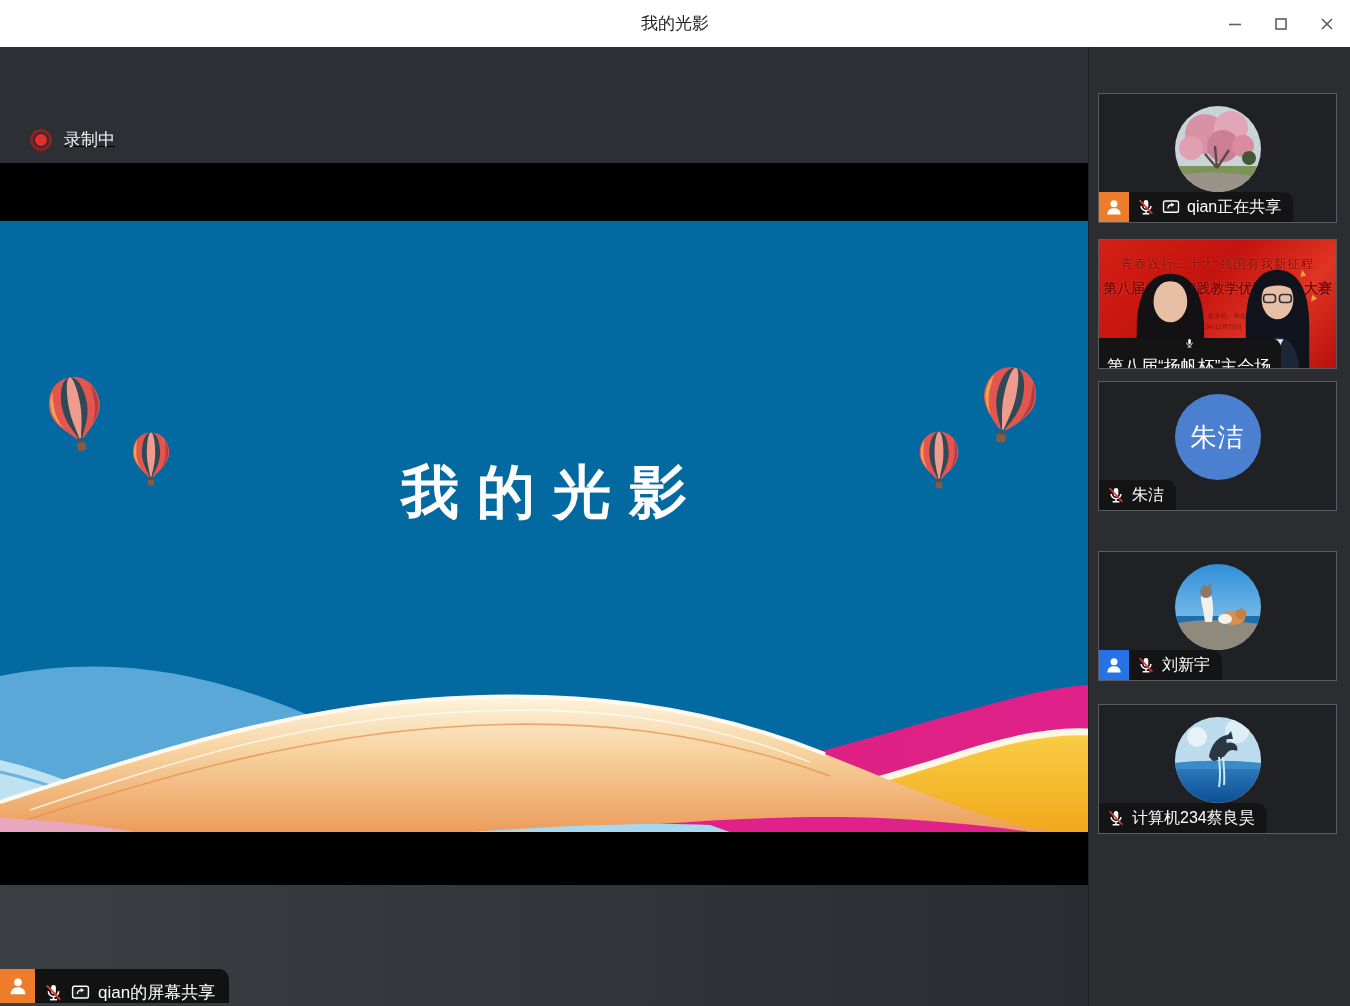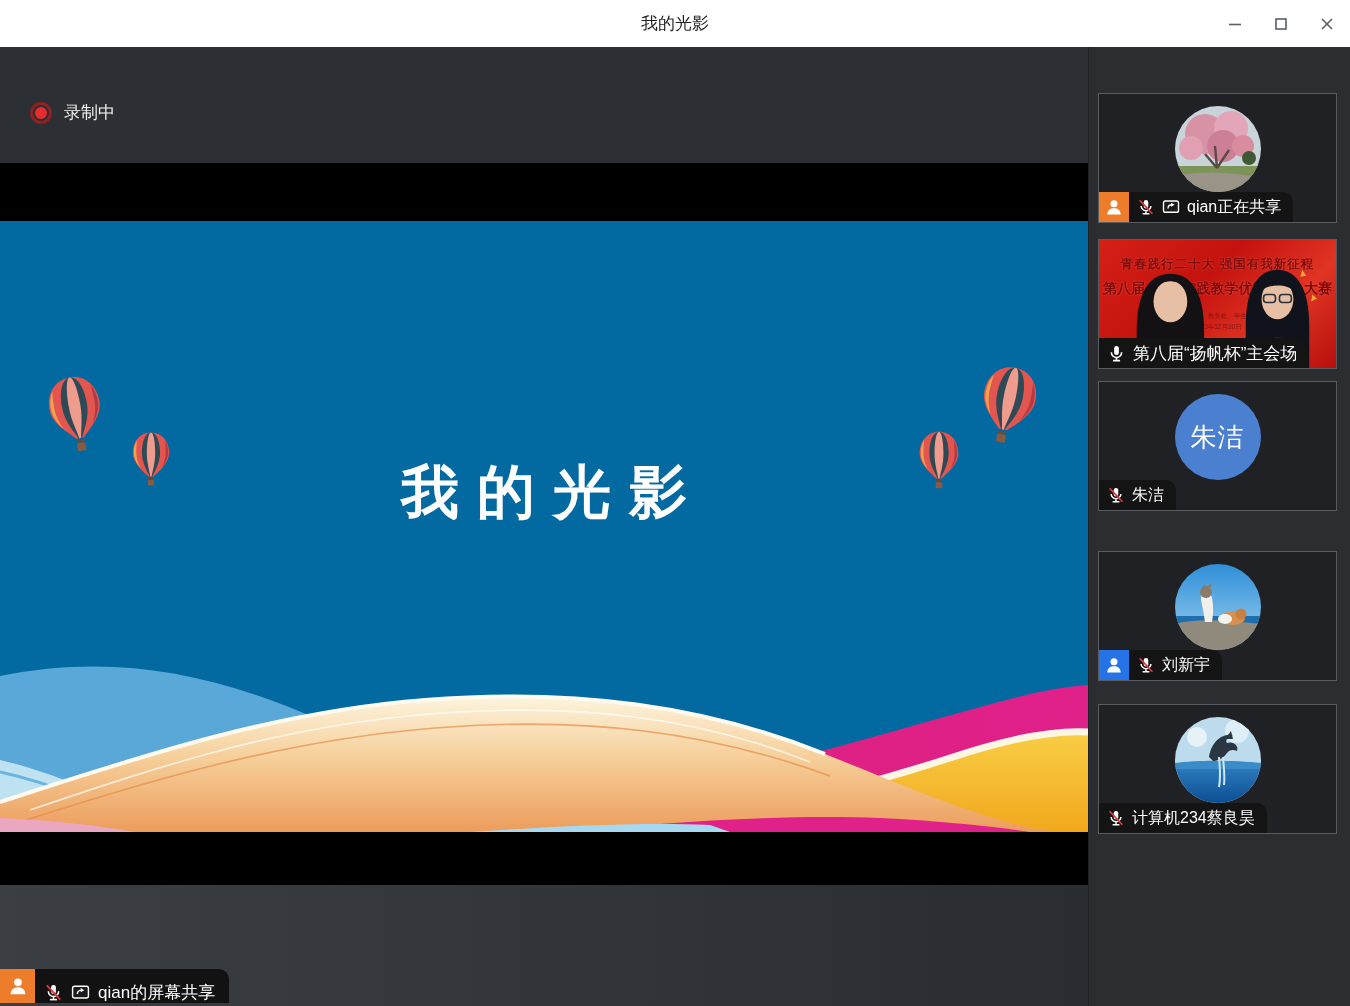--- a/index.html
+++ b/index.html
@@ -12,21 +12,21 @@
   .titlebar .title { font-size:17px; color:#1f1f1f; }
   .win-controls { position:absolute; right:0; top:0; height:47px; display:flex; }
   .win-btn { width:46px; height:47px; display:flex; align-items:center; justify-content:center; cursor:default; }
   .win-btn svg { stroke:#5a5f66; stroke-width:1.6; fill:none; }
 
   
   .main { position:absolute; top:47px; left:0; right:0; bottom:0; }
   .stage { position:absolute; left:0; top:0; width:1088px; height:959px; background:#2c3034; overflow:hidden; }
   .stage-bottom-strip { position:absolute; left:0; right:0; top:838px; bottom:0; background:linear-gradient(90deg,#3b3e43,#292c30); }
 
-  .record-indicator { position:absolute; left:30px; top:54px; display:flex; align-items:center; gap:12px; }
+  .record-indicator { position:absolute; left:30px; top:81px; display:flex; align-items:center; gap:12px;text-decoration:underline; }
   .record-ring { width:22px; height:22px; border-radius:50%; border:3px solid #941f1f; display:flex; align-items:center; justify-content:center; }
   .record-dot { width:12px; height:12px; border-radius:50%; background:#e62c2c; }
   .record-text { color:#f2f2f2; font-size:17px; }
 
   .letterbox-top { position:absolute; left:0; top:116px; width:1088px; height:58px; background:#000; }
   .letterbox-bottom { position:absolute; left:0; top:785px; width:1088px; height:53px; background:#000; }
 
   
   .slide { position:absolute; left:0; top:174px; width:1088px; height:611px; background:#0369a1; overflow:hidden; }
   .slide-title { position:absolute; top:242px; left:0; right:0; text-align:center; color:#fdfdfd; font-size:58px; font-weight:bold; letter-spacing:18px; padding-left:18px; line-height:1; }
@@ -48,27 +48,27 @@
 
   .label-row { position:absolute; left:0; bottom:0; display:flex; align-items:stretch; height:30px; max-width:100%; }
   .role-badge { width:30px; display:flex; align-items:center; justify-content:center; flex:0 0 30px; }
   .role-badge.host { background:#ed7d2b; }
   .role-badge.cohost { background:#2673e8; }
   .name-pill { background:#141414; border-top-right-radius:10px; display:flex; align-items:center; gap:7px; padding:0 12px 0 8px; color:#fff; font-size:16px; white-space:nowrap; overflow:hidden; }
   .name-pill .nm { overflow:hidden; text-overflow:ellipsis; }
 
   
   .banner-video { position:absolute; inset:0; background:linear-gradient(135deg,#d42015 0%,#c4120e 40%,#e03424 70%,#b80f0c 100%); }
-  .banner-line1 { position:absolute; top:16px; left:0; right:0; text-align:center; color:#7e0a08; font-weight:bold; font-size:12.5px; letter-spacing:1px; text-shadow:0 0 2px #ef5040; }
+  .banner-line1 { position:absolute; top:16px; left:0; right:0; text-align:center; color:#7e0a08; font-weight:normal; font-size:12.5px; letter-spacing:1px; text-shadow:0 0 2px #ef5040; }
   .banner-line2 { position:absolute; top:40px; left:4px; right:4px; display:flex; justify-content:space-between; color:#7e0a08; font-weight:bold; font-size:14px; text-shadow:0 0 2px #ef5040; }
   .banner-line3 { position:absolute; top:72px; left:0; right:0; text-align:center; color:#8a1410; font-size:6.5px; }
   .banner-line4 { position:absolute; top:83px; left:0; right:0; text-align:center; color:#8a1410; font-size:6.5px; }
   .banner-people { position:absolute; inset:0; }
 
-  .tile-2-label .name-pill { font-size:17px; padding-right:10px; }
+  .tile-2-label .name-pill { font-size:17px; padding-right:10px;flex-direction:column; }
 </style>
 </head>
 <body>
 
 <div class="window">
 
   <svg width="0" height="0" style="position:absolute">
     <defs>
       <symbol id="icon-mic" viewBox="0 0 24 24">
         <rect x="9" y="2.5" width="6" height="11.5" rx="3" fill="#fff"></rect>

